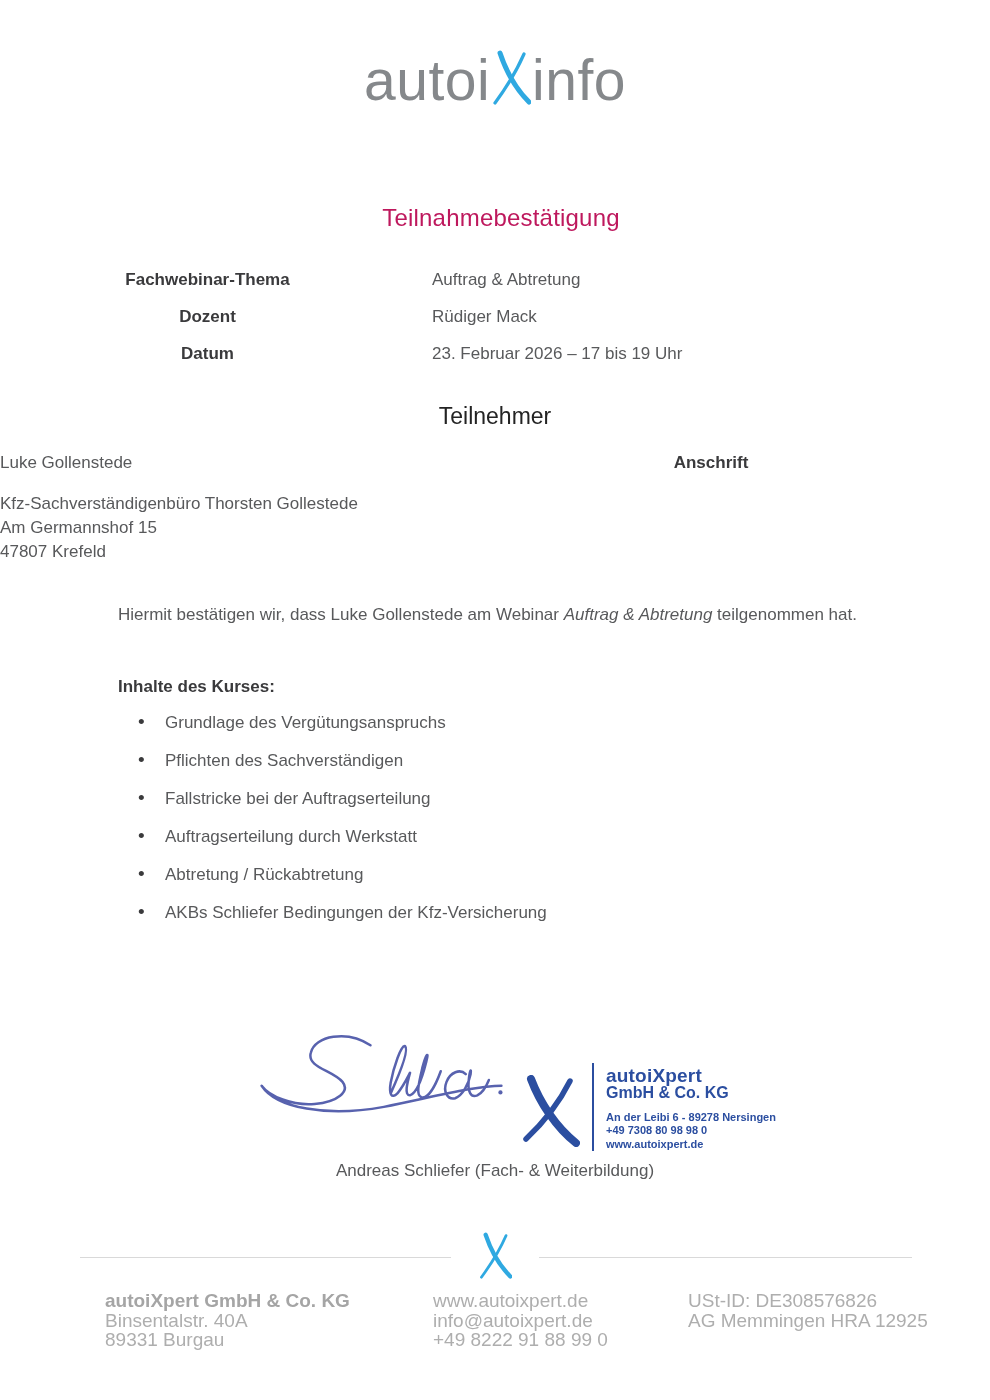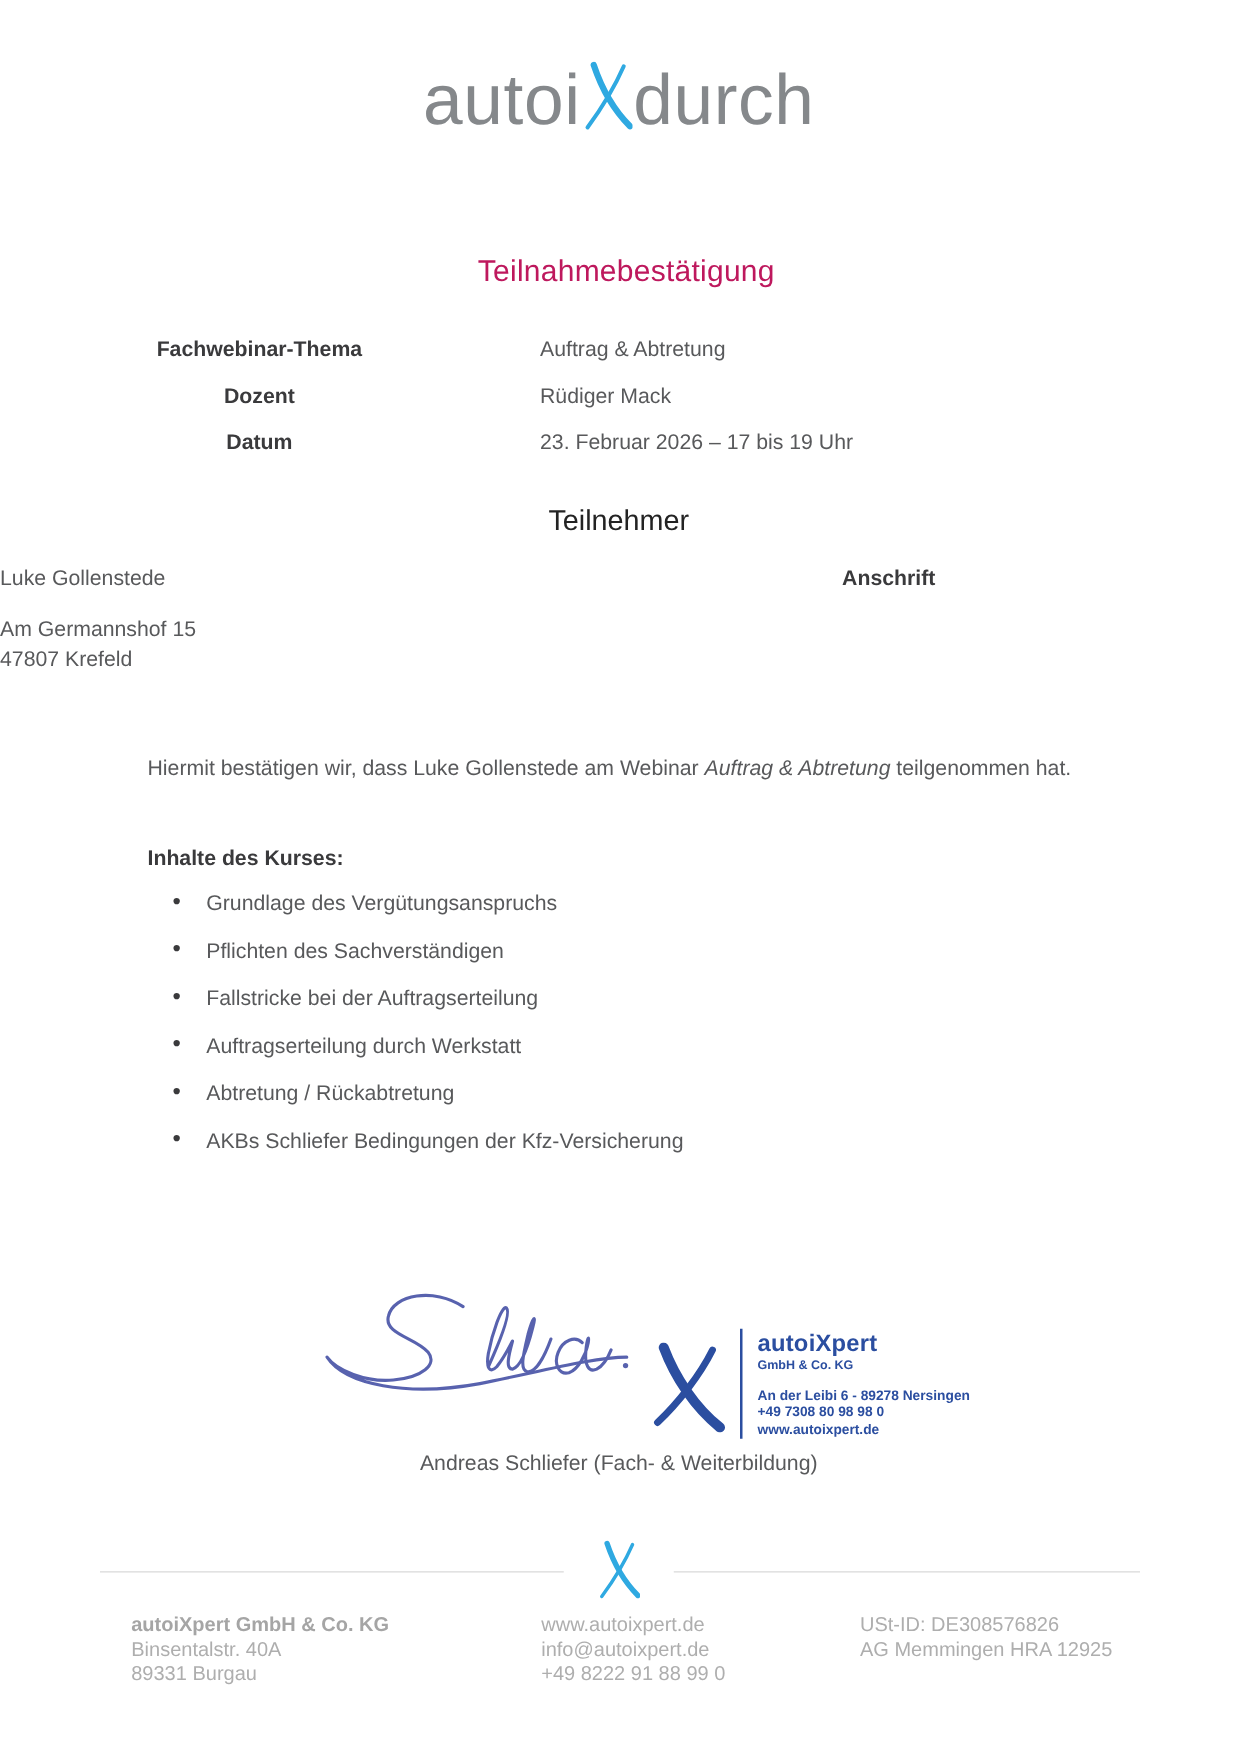--- a/index.html
+++ b/index.html
@@ -42,59 +42,60 @@
                   color:#58595b;margin-bottom:20px;}
   .course-list li::before{content:"\2022";position:absolute;left:0;top:-1px;
                           color:#3a3a3c;font-size:19px;}
 
   
   .signature-svg{top:1026px;left:254px;}
   .stamp{top:1040px;left:518px;display:flex;align-items:flex-end;gap:12px;margin-top:23px;}
   .stamp-divider{width:2px;height:88px;background:#2b4ea0;}
   .stamp-text{color:#2b4ea0;}
   .stamp-name{font-size:19px;font-weight:700;line-height:20px;letter-spacing:.2px;}
-  .stamp-type{font-size:10px;font-weight:700;line-height:13px;margin-bottom:12px;}
+  .stamp-type{font-size:16px;font-weight:700;line-height:13px;margin-bottom:12px;}
   .stamp-line{font-size:11px;font-weight:600;line-height:13.5px;}
   .sig-caption{top:1160px;left:0;right:0;text-align:center;font-size:17px;line-height:22px;color:#58595b;}
 
   
   .footer-rule{top:1257px;left:80px;right:78px;height:1px;background:#d9d9d9;}
   .footer-x{top:1232px;left:0;right:0;text-align:center;}
   .footer-x .mask{display:inline-block;background:#ffffff;padding:0 27px;}
-  .footer-col{top:1291px;font-size:16px;line-height:19.5px;color:#aeaeae;}
+  .footer-col{top:1291px;font-size:19px;line-height:19.5px;color:#aeaeae;}
   .fc1{left:105px;} .fc2{left:433px;} .fc3{left:688px;}
   .footer-strong{font-weight:700;color:#a5a5a5;}
 </style>
 </head>
 <body>
 
 <div class="abs logo">
   <span>autoi</span><span class="x-icon"><svg width="40" height="56" viewBox="0 0 40 56" fill="none">
       <path d="M9,3 C15,21 25,39 38,52" stroke="#2fa9e1" stroke-width="5" stroke-linecap="round"></path>
       <path d="M33,4 C26,20 15,38 4,53" stroke="#2fa9e1" stroke-width="3.2" stroke-linecap="round"></path>
-    </svg></span><span>durch</span>
+    </svg></span><span>info</span>
 </div>
 
 <div class="abs doc-title">Teilnahmebestätigung</div>
 
 <div class="abs kv-grid meta-grid">
   <div class="kv-label">Fachwebinar-Thema</div>
   <div class="kv-value">Auftrag &amp; Abtretung</div>
   <div class="kv-label">Dozent</div>
   <div class="kv-value">Rüdiger Mack</div>
   <div class="kv-label">Datum</div>
   <div class="kv-value">23. Februar 2026 – 17 bis 19 Uhr</div>
 </div>
 
 <div class="abs section-heading">Teilnehmer</div>
 
 <div class="abs kv-grid part-grid">
   <div class="kv-value">Luke Gollenstede</div>
   <div class="kv-label">Anschrift</div>
   <div class="kv-value">
+    <div class="addr-line">Kfz-Sachverständigenbüro Thorsten Gollestede</div>
     <div class="addr-line">Am Germannshof 15</div>
     <div class="addr-line">47807 Krefeld</div>
   </div>
 </div>
 
 <div class="abs statement"><span>Hiermit bestätigen wir, dass Luke Gollenstede am Webinar </span><span class="it">Auftrag &amp; Abtretung</span><span> teilgenommen hat.</span></div>
 
 <div class="abs course-heading">Inhalte des Kurses:</div>
 <ul class="abs course-list">
   <li>Grundlage des Vergütungsanspruchs</li>

